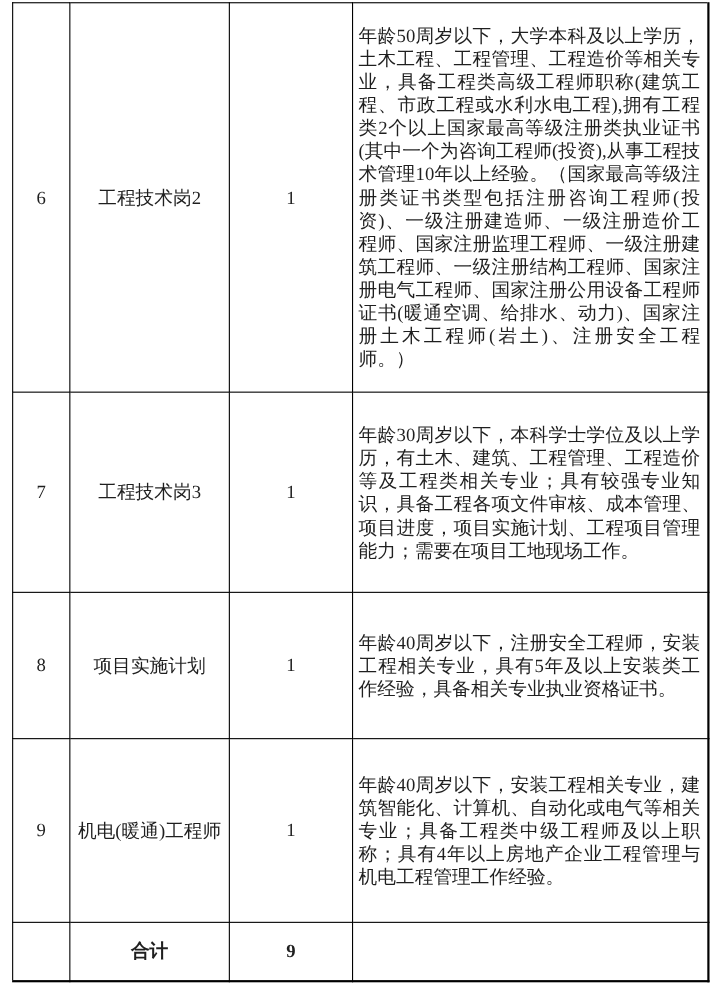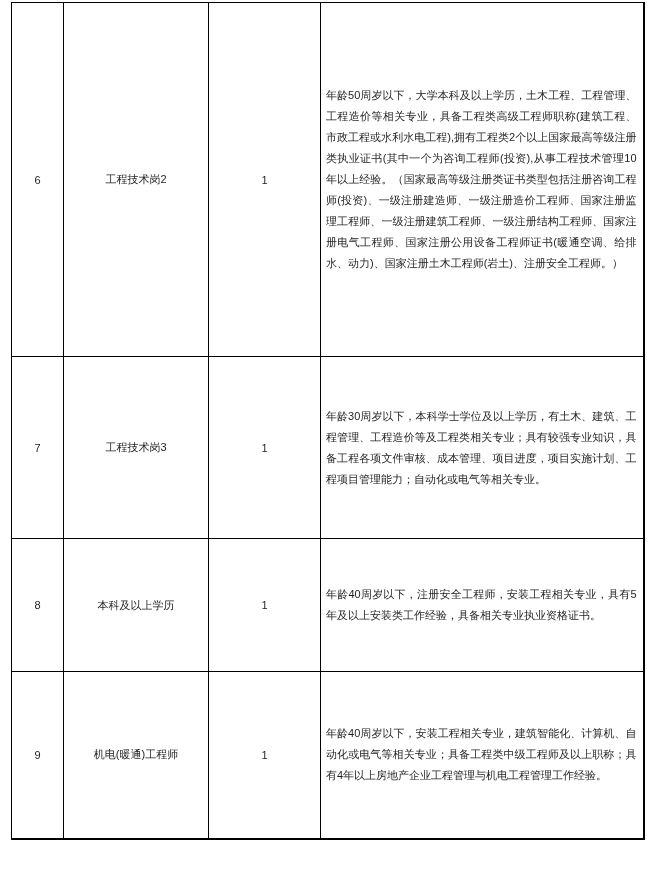--- a/index.html
+++ b/index.html
@@ -22,23 +22,24 @@
     width: 632px;
     border-collapse: collapse;
     table-layout: fixed;
     border: 1px solid #000;
     border-right-width: 2px;
     border-bottom-width: 2px;
     background: #ffffff;
   }
   table.recruit td {
     border: 1px solid #000;
-    font-size: 11px;
+    font-size: 17px;
     vertical-align: middle;
     overflow: hidden;
+    font-family: Liberation Serif, serif;
   }
   col.c1 { width: 52px; }
   col.c2 { width: 145px; }
   col.c3 { width: 112px; }
   col.c4 { width: 323px; }
   tr.r6 { height: 354px; }
   tr.r7 { height: 182px; }
   tr.r8 { height: 133px; }
   tr.r9 { height: 167px; }
   tr.rt { height: 53px; }
@@ -64,28 +65,34 @@
     <tr class="r6">
       <td class="center">6</td>
       <td class="center">工程技术岗2</td>
       <td class="center">1</td>
       <td class="req">年龄50周岁以下，大学本科及以上学历，土木工程、工程管理、工程造价等相关专业，具备工程类高级工程师职称(建筑工程、市政工程或水利水电工程),拥有工程类2个以上国家最高等级注册类执业证书(其中一个为咨询工程师(投资),从事工程技术管理10年以上经验。（国家最高等级注册类证书类型包括注册咨询工程师(投资)、一级注册建造师、一级注册造价工程师、国家注册监理工程师、一级注册建筑工程师、一级注册结构工程师、国家注册电气工程师、国家注册公用设备工程师证书(暖通空调、给排水、动力)、国家注册土木工程师(岩土)、注册安全工程师。）</td>
     </tr>
     <tr class="r7">
       <td class="center">7</td>
       <td class="center">工程技术岗3</td>
       <td class="center">1</td>
-      <td class="req">年龄30周岁以下，本科学士学位及以上学历，有土木、建筑、工程管理、工程造价等及工程类相关专业；具有较强专业知识，具备工程各项文件审核、成本管理、项目进度，项目实施计划、工程项目管理能力；自动化或电气等相关专业。</td>
+      <td class="req">年龄30周岁以下，本科学士学位及以上学历，有土木、建筑、工程管理、工程造价等及工程类相关专业；具有较强专业知识，具备工程各项文件审核、成本管理、项目进度，项目实施计划、工程项目管理能力；需要在项目工地现场工作。</td>
     </tr>
     <tr class="r8">
       <td class="center">8</td>
-      <td class="center">本科及以上学历</td>
+      <td class="center">项目实施计划</td>
       <td class="center">1</td>
       <td class="req">年龄40周岁以下，注册安全工程师，安装工程相关专业，具有5年及以上安装类工作经验，具备相关专业执业资格证书。</td>
     </tr>
     <tr class="r9">
       <td class="center">9</td>
       <td class="center">机电(暖通)工程师</td>
       <td class="center">1</td>
       <td class="req">年龄40周岁以下，安装工程相关专业，建筑智能化、计算机、自动化或电气等相关专业；具备工程类中级工程师及以上职称；具有4年以上房地产企业工程管理与机电工程管理工作经验。</td>
     </tr>
+    <tr class="rt">
+      <td class="center"></td>
+      <td class="center bold">合计</td>
+      <td class="center bold">9</td>
+      <td class="req"></td>
+    </tr>
   </tbody>
 </table>
 
 </body></html>

